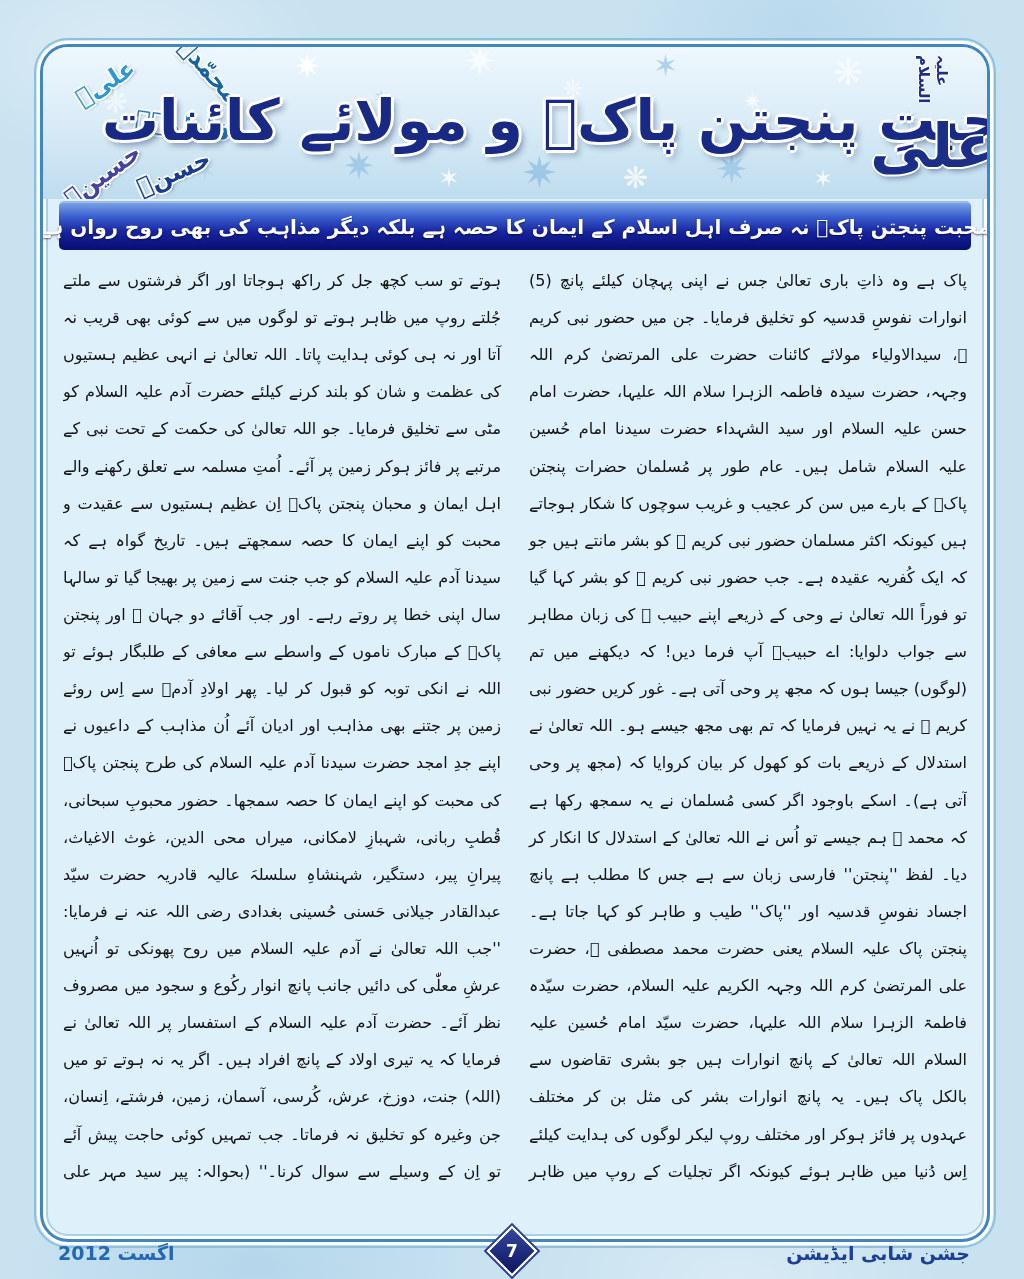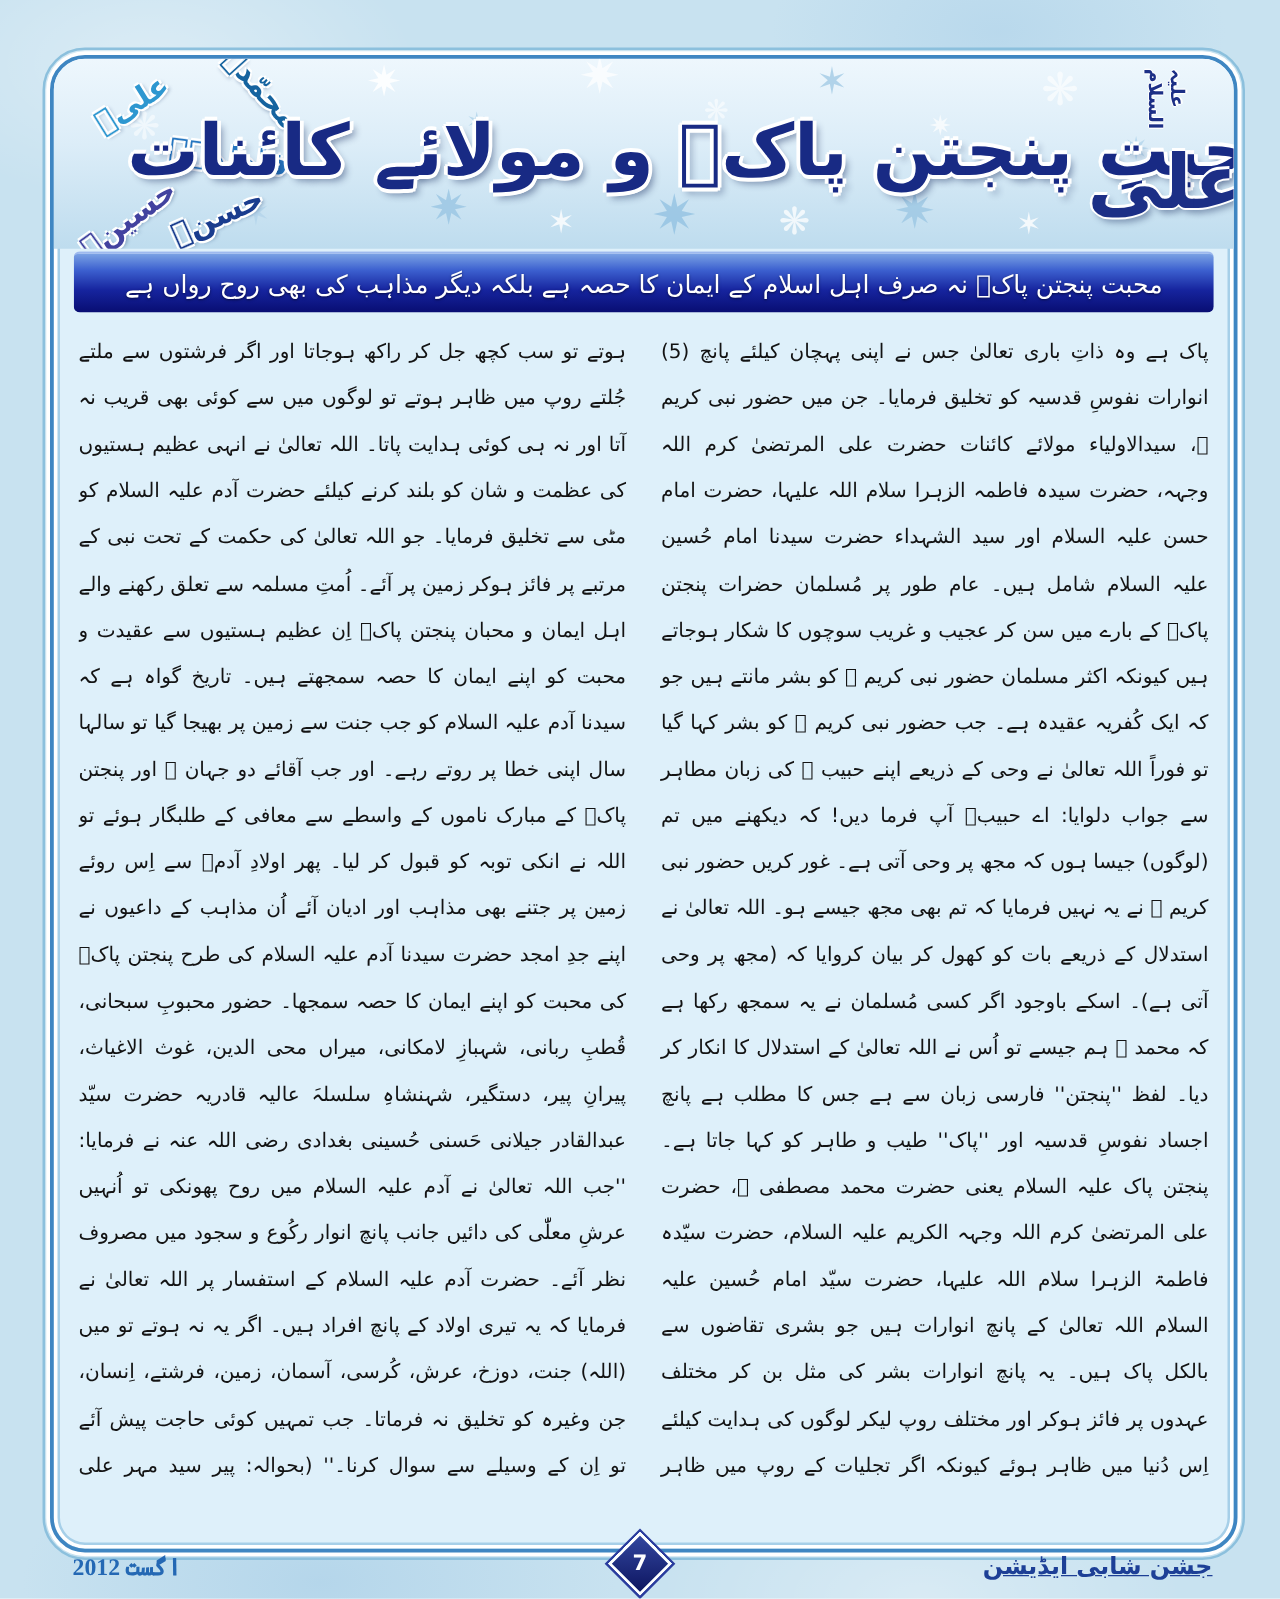--- a/index.html
+++ b/index.html
@@ -56,39 +56,39 @@
   .side-main{
     font-size:60px;font-weight:bold;color:#1c2f86;margin-top:-6px;
     text-shadow:-2px 0 0 #fff,2px 0 0 #fff,0 -2px 0 #fff,0 2px 0 #fff,3px 4px 5px rgba(20,40,90,.4);
   }
   
   .banner{
     margin:2px 16px 0 16px;height:47px;border-radius:5px;
     background:linear-gradient(180deg,#7aa2e4 0%,#3c60cf 28%,#16249e 62%,#080d72 100%);
     border-top:2px solid #9db9ee;
     display:flex;align-items:center;justify-content:center;
-    color:#ffffff;font-size:20px;font-weight:normal;direction:rtl;white-space:nowrap;
+    color:#ffffff;font-size:20px;font-weight:bold;direction:rtl;white-space:nowrap;
     text-shadow:0 1px 2px rgba(0,0,20,.6);
   }
   
   .article{
     direction:rtl;text-align:justify;
     margin:12px 20px 0 20px;height:952px;overflow:hidden;
     column-count:2;column-gap:28px;
     font-size:16px;line-height:2.32;color:#131313;
   }
   .article p{margin:0;}
   
   .footer-date{
     position:absolute;left:58px;top:1242px;direction:rtl;
-    color:#2468b4;font-weight:bold;font-size:19px;font-family:Liberation Serif, serif;
+    color:#2468b4;font-weight:bold;font-size:19px;
   }
   .footer-edition{
     position:absolute;right:54px;top:1242px;direction:rtl;
-    color:#1d3f96;font-weight:bold;font-size:19px;text-decoration:underline;
+    color:#1d3f96;font-weight:bold;font-size:19px;
   }
   .page-badge{
     position:absolute;left:494px;top:1233px;width:32px;height:32px;
     transform:rotate(45deg);
     background:linear-gradient(135deg,#33479f,#0d1560);
     border:2px solid #ffffff;box-shadow:0 0 0 2px #2a3c9e;
     display:flex;align-items:center;justify-content:center;
   }
   .page-badge span{transform:rotate(-45deg);color:#fff;font-size:17px;font-weight:bold;}
 </style>

